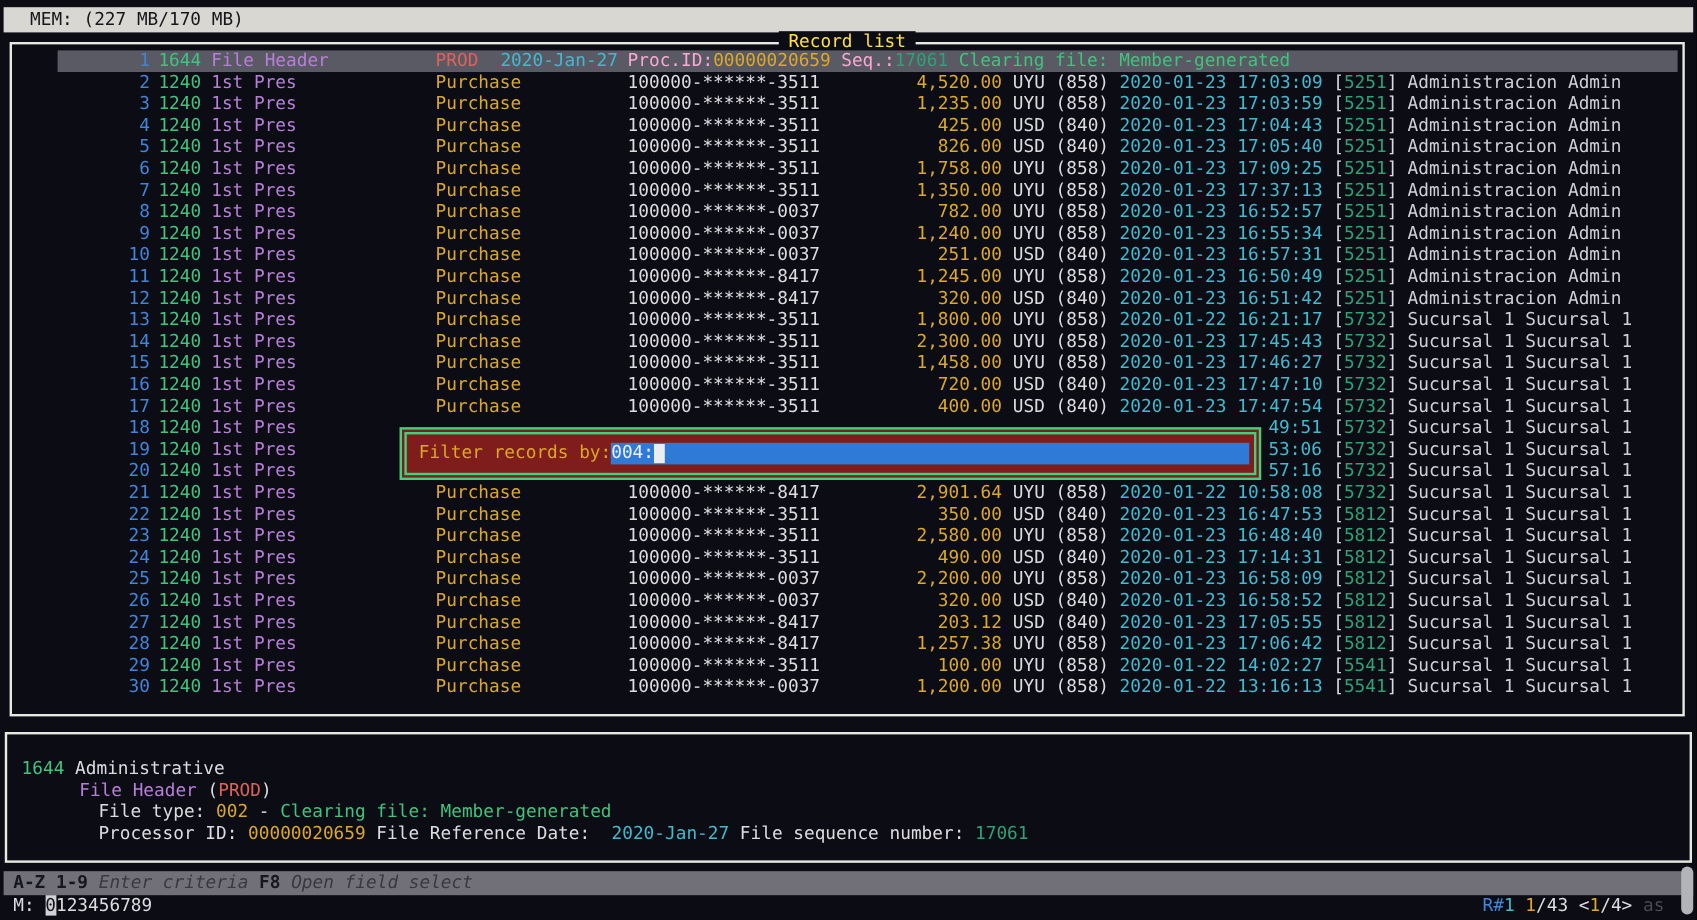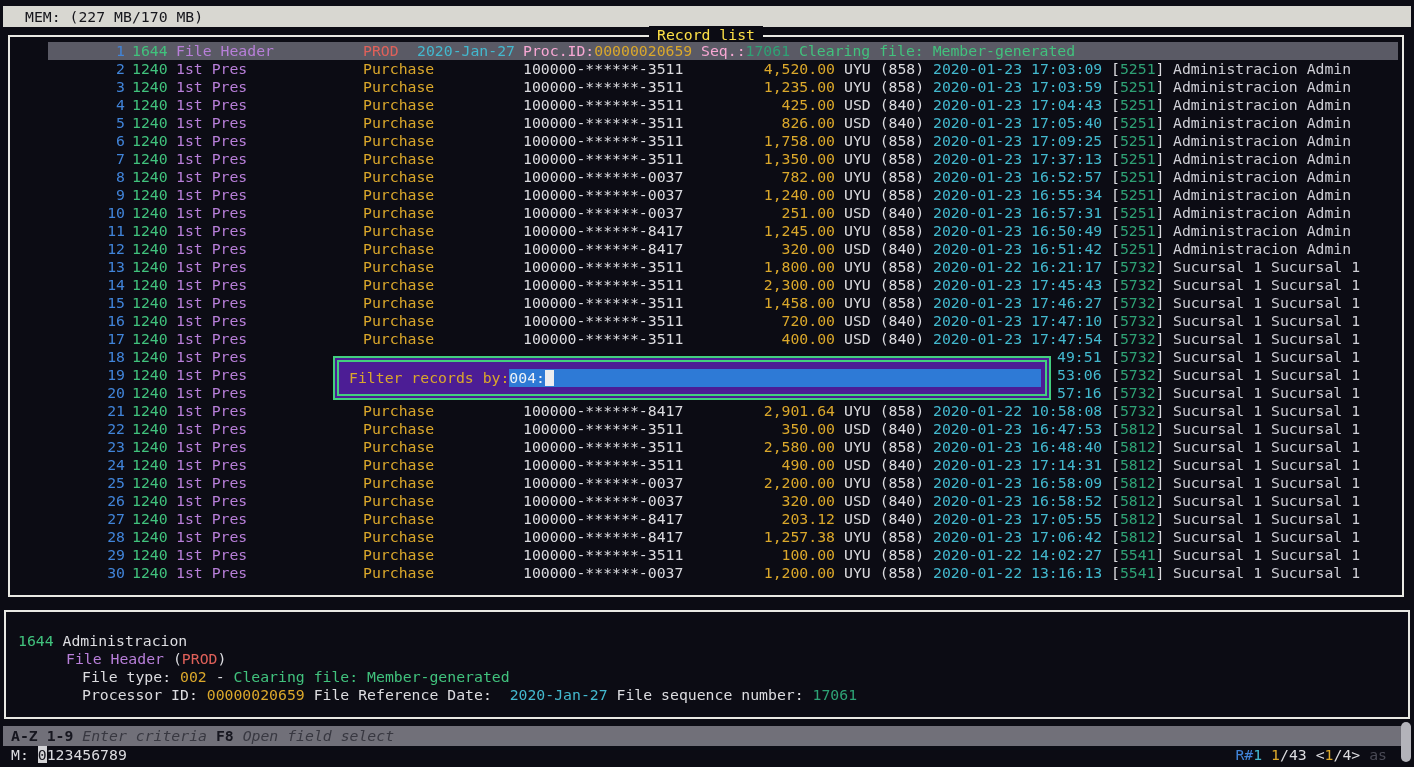--- a/index.html
+++ b/index.html
@@ -18,21 +18,21 @@
   .r{position:absolute;left:0;right:0;height:18px;white-space:pre;}
   .r span{position:absolute;top:0;white-space:pre;}
   .selbg{left:38px;right:4px;background:#5a5a65;height:18px;z-index:0;}
   .num{left:15px;width:100px;text-align:right;z-index:1}
   .len{left:122px;z-index:1}.typ{left:166px;z-index:1}.tx{left:353px;z-index:1}.card{left:513px;z-index:1}
   .amt{left:625px;width:200px;text-align:right;z-index:1}
   .cur{left:834px;z-index:1}.dt{left:923px;z-index:1}.term{left:1101px;z-index:1}.usr{left:1163px;z-index:1}
   .tail{left:1047px;z-index:1}
   .env{left:353px;z-index:1}.hdate{left:407px;z-index:1}.proc{left:513px;z-index:1}.seq{left:691px;z-index:1}.desc{left:789px;z-index:1}
   
-  .fdialog{position:absolute;left:323px;top:319px;width:718px;height:44px;z-index:5;background:#4c1d95;
+  .fdialog{position:absolute;left:323px;top:319px;width:718px;height:44px;z-index:5;background:#7f1d1d;
            border:2px solid #43cf7e;padding:2px;box-sizing:border-box;}
   .fdialog-inner{height:100%;border:2px solid #43cf7e;box-sizing:border-box;display:flex;align-items:center;padding:0 4px 0 10px;}
   .flabel{color:#dba82b;white-space:pre;}
   .finput{flex:1;height:18px;background:#2e7ad6;display:flex;align-items:center;color:#eef2f6;white-space:pre;}
   .fcursor{width:9px;height:16px;background:#ecedef;margin-left:0px;}
   
   .detail{position:absolute;left:4px;top:610px;width:1406px;height:109px;border:2px solid #e9e9e3;box-sizing:border-box;}
   .dline{position:absolute;white-space:pre;}
   .dl0{left:12px;top:20px}.dl1{left:60px;top:38px}.dl2{left:76px;top:56px}.dl3{left:76px;top:74px}
   
@@ -95,21 +95,21 @@
         <div class="finput">
           <span>004:</span>
           <span class="fcursor"></span>
         </div>
       </div>
     </div>
   </div>
 
   <div class="detail">
     <div id="detail-lines">
-        <div class="dline dl0"><span class="c-green">1644</span><span class="c-white"> Administracion</span></div>
+        <div class="dline dl0"><span class="c-green">1644</span><span class="c-white"> Administrative</span></div>
         <div class="dline dl1"><span class="c-purple">File Header</span><span class="c-white"> (</span><span class="c-red">PROD</span><span class="c-white">)</span></div>
         <div class="dline dl2"><span class="c-white">File type: </span><span class="c-orange">002</span><span class="c-white"> - </span><span class="c-green">Clearing file: Member-generated</span></div>
         <div class="dline dl3"><span class="c-white">Processor ID: </span><span class="c-orange">00000020659</span><span class="c-white"> File Reference Date:  </span><span class="c-cyan">2020-Jan-27</span><span class="c-white"> File sequence number: </span><span class="c-teal">17061</span></div>
       </div>
   </div>
 
   <div class="helpbar" id="helpbar"><span class="hk">A-Z 1-9</span><span class="hd"> Enter criteria </span><span class="hk">F8</span><span class="hd"> Open field select</span></div>
 
   <div class="statusline">
     <span class="mseg"><span>M: </span><span class="mcur">0</span><span>123456789</span></span>

